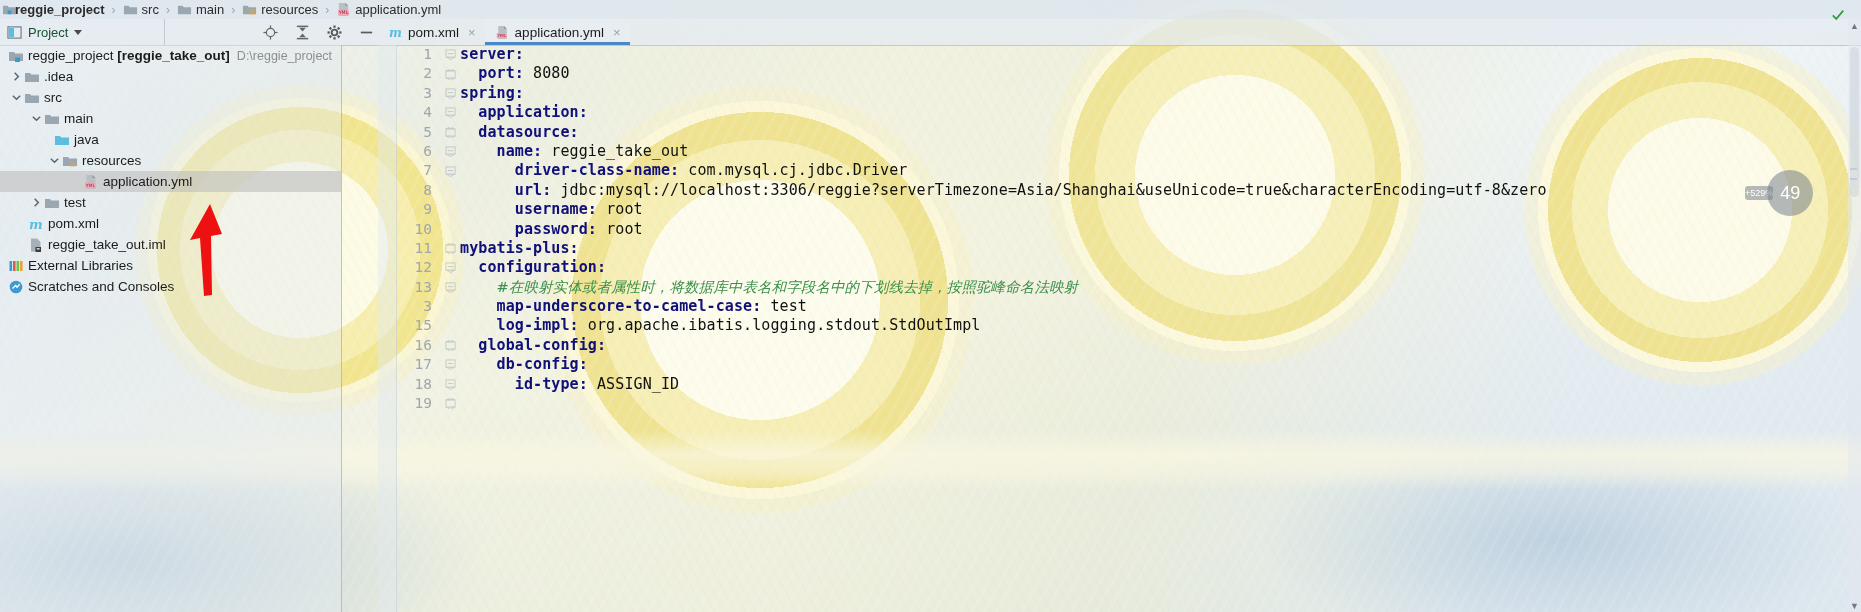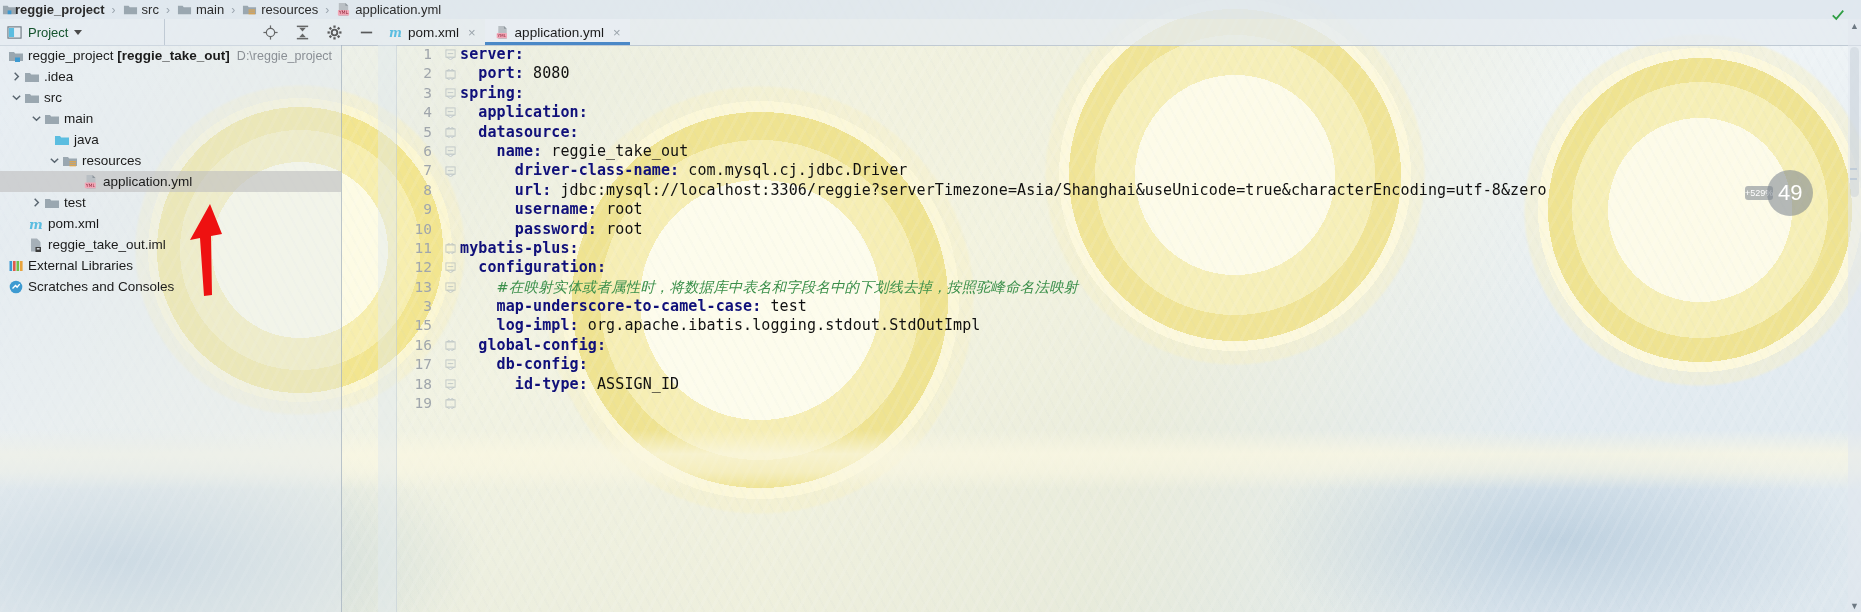--- a/index.html
+++ b/index.html
@@ -183,21 +183,21 @@
   }
   #zoom-delta{
     font-size:9px;color:#ffffff;background:rgba(120,130,140,.55);
     padding:2px 0;border-radius:3px;margin-right:-6px;white-space:nowrap;
     font-family:"Liberation Sans",sans-serif;
     text-align:center;
   }
   #zoom-value{
     width:46px;height:46px;border-radius:50%;
     background:rgba(120,130,140,.55);
-    color:#fff;font-size:22px;
+    color:#fff;font-size:18px;
     display:flex;align-items:center;justify-content:center;
   }
 
   
   #win-scroll{
     position:absolute;right:0;top:19px;width:13px;height:593px;z-index:5;
     background:rgba(226,232,238,.55);
   }
   #win-scroll .up,#win-scroll .dn{
     position:absolute;left:0;width:13px;height:13px;display:flex;align-items:center;justify-content:center;

